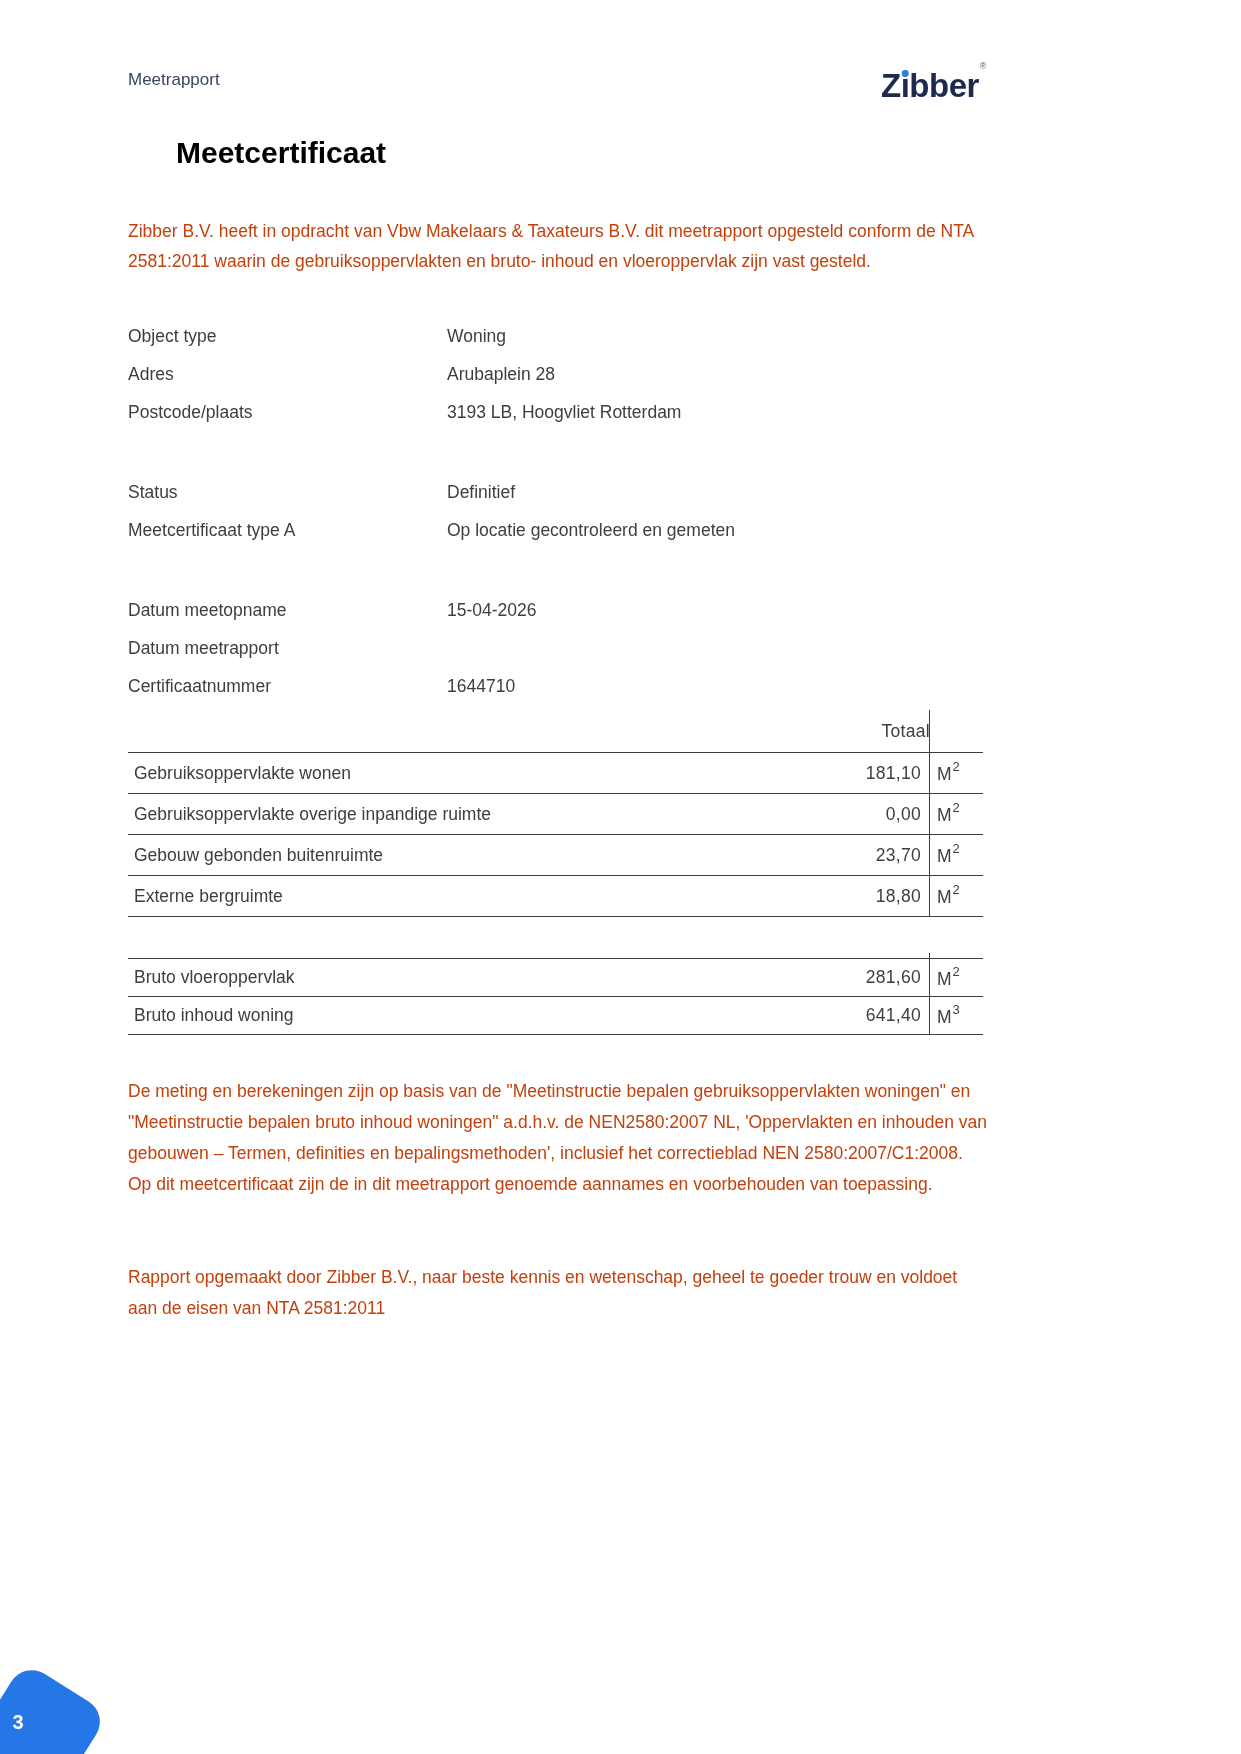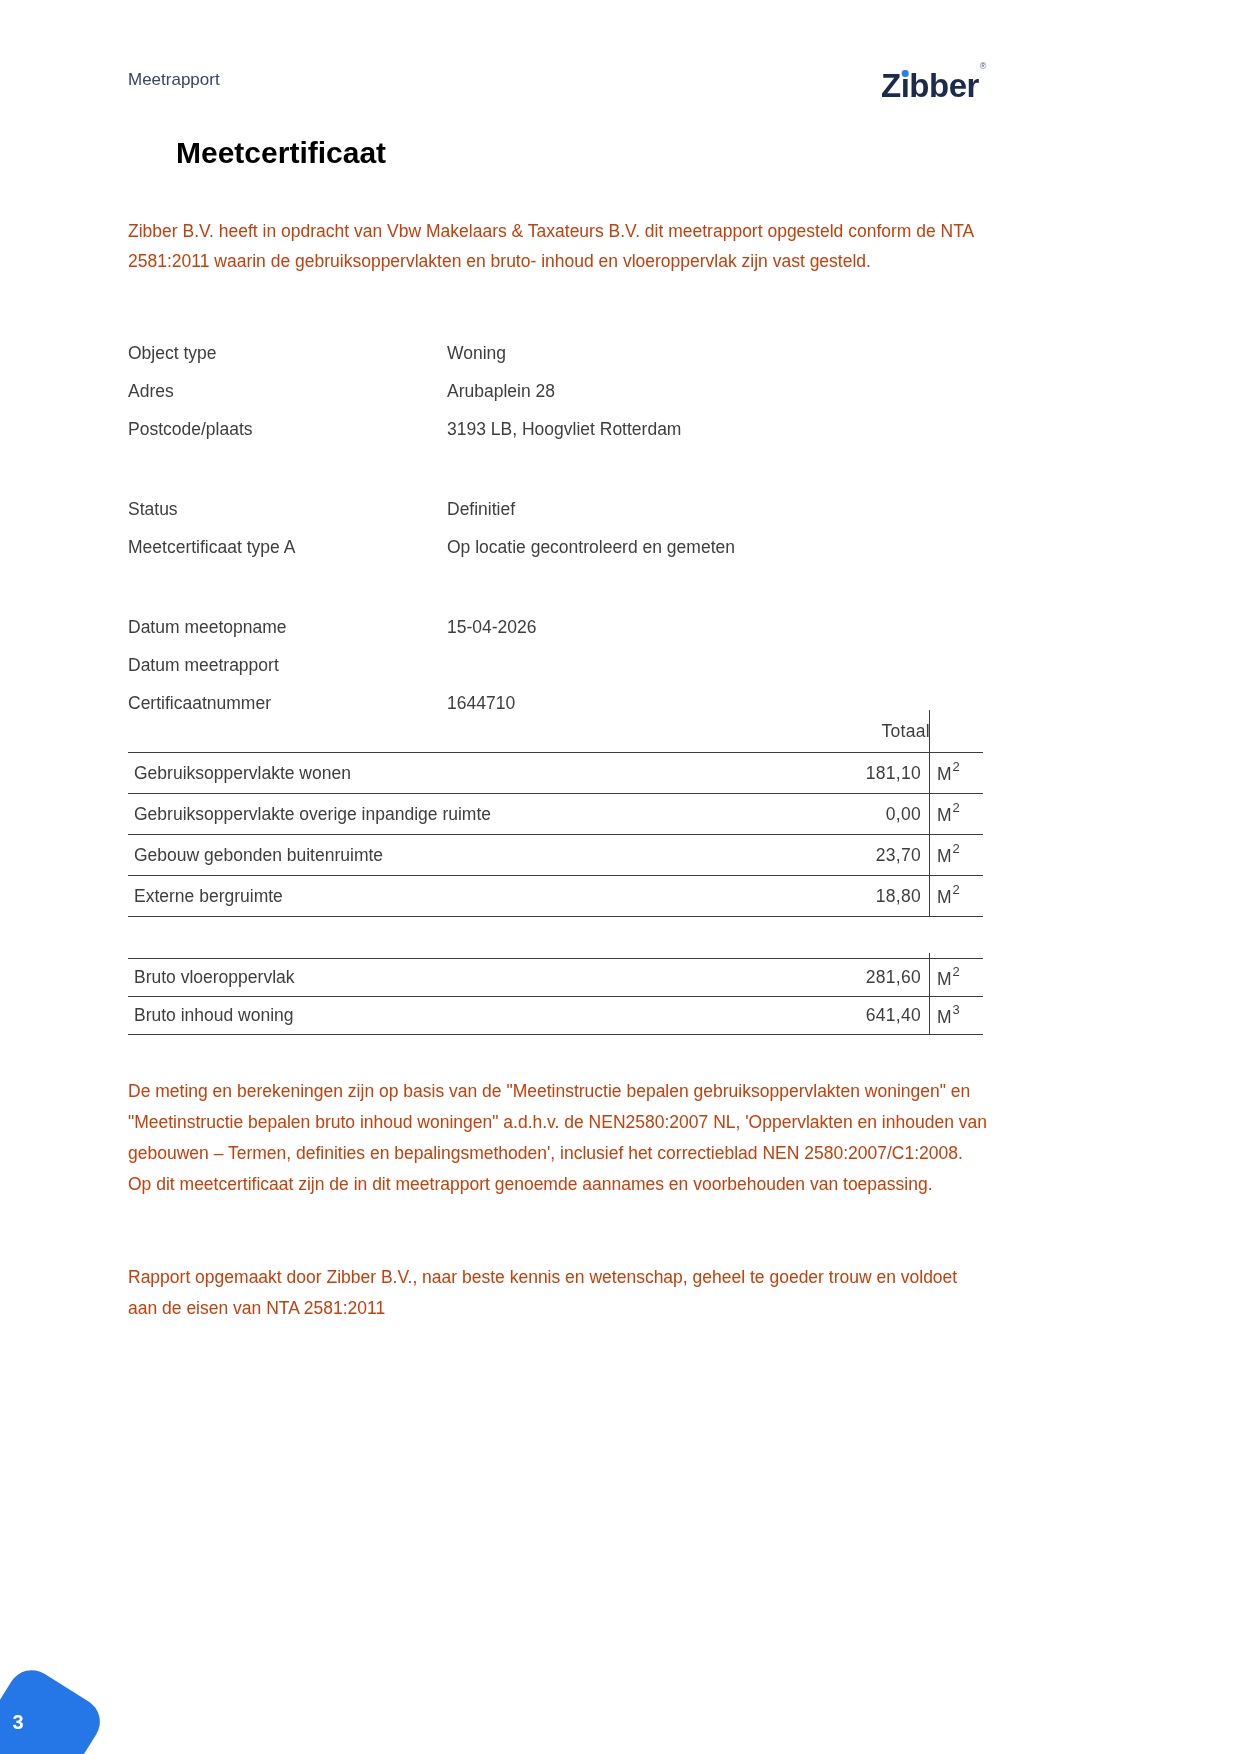--- a/index.html
+++ b/index.html
@@ -21,21 +21,21 @@
 
   
   .page-title { position:absolute; top:116px; left:128px; font-size:30px; font-weight:700; color:#000000;margin-left:48px; }
   .para { position:absolute; left:128px; width:860px; font-size:17.5px; line-height:30px; color:#c2410c; }
   .intro { top:198px; }
   .legal { top:1058px; line-height:31px; }
   .closing { top:1244px; line-height:31px; }
 
   
   .details { position:absolute; top:326px; left:128px; width:860px; }
-  .detail-row { display:flex; height:38px; align-items:flex-end; font-size:17.5px; }
+  .detail-row { display:flex; height:38px; align-items:flex-start; font-size:17.5px; }
   .detail-row.gap-lg { margin-top:42px; }
   .detail-label { width:319px; flex:0 0 319px; }
   .detail-value { flex:1; }
 
   
   .mtable { position:absolute; left:128px; width:855px; }
   .mtable.surface { top:710px; }
   .mtable.gross { top:958px; border-top:1.5px solid #3d3d3d; }
   .vline { position:absolute; right:53px; width:1.5px; background:#3d3d3d; top:0; bottom:0; }
   .mtable.gross .vline { top:-6px; }

